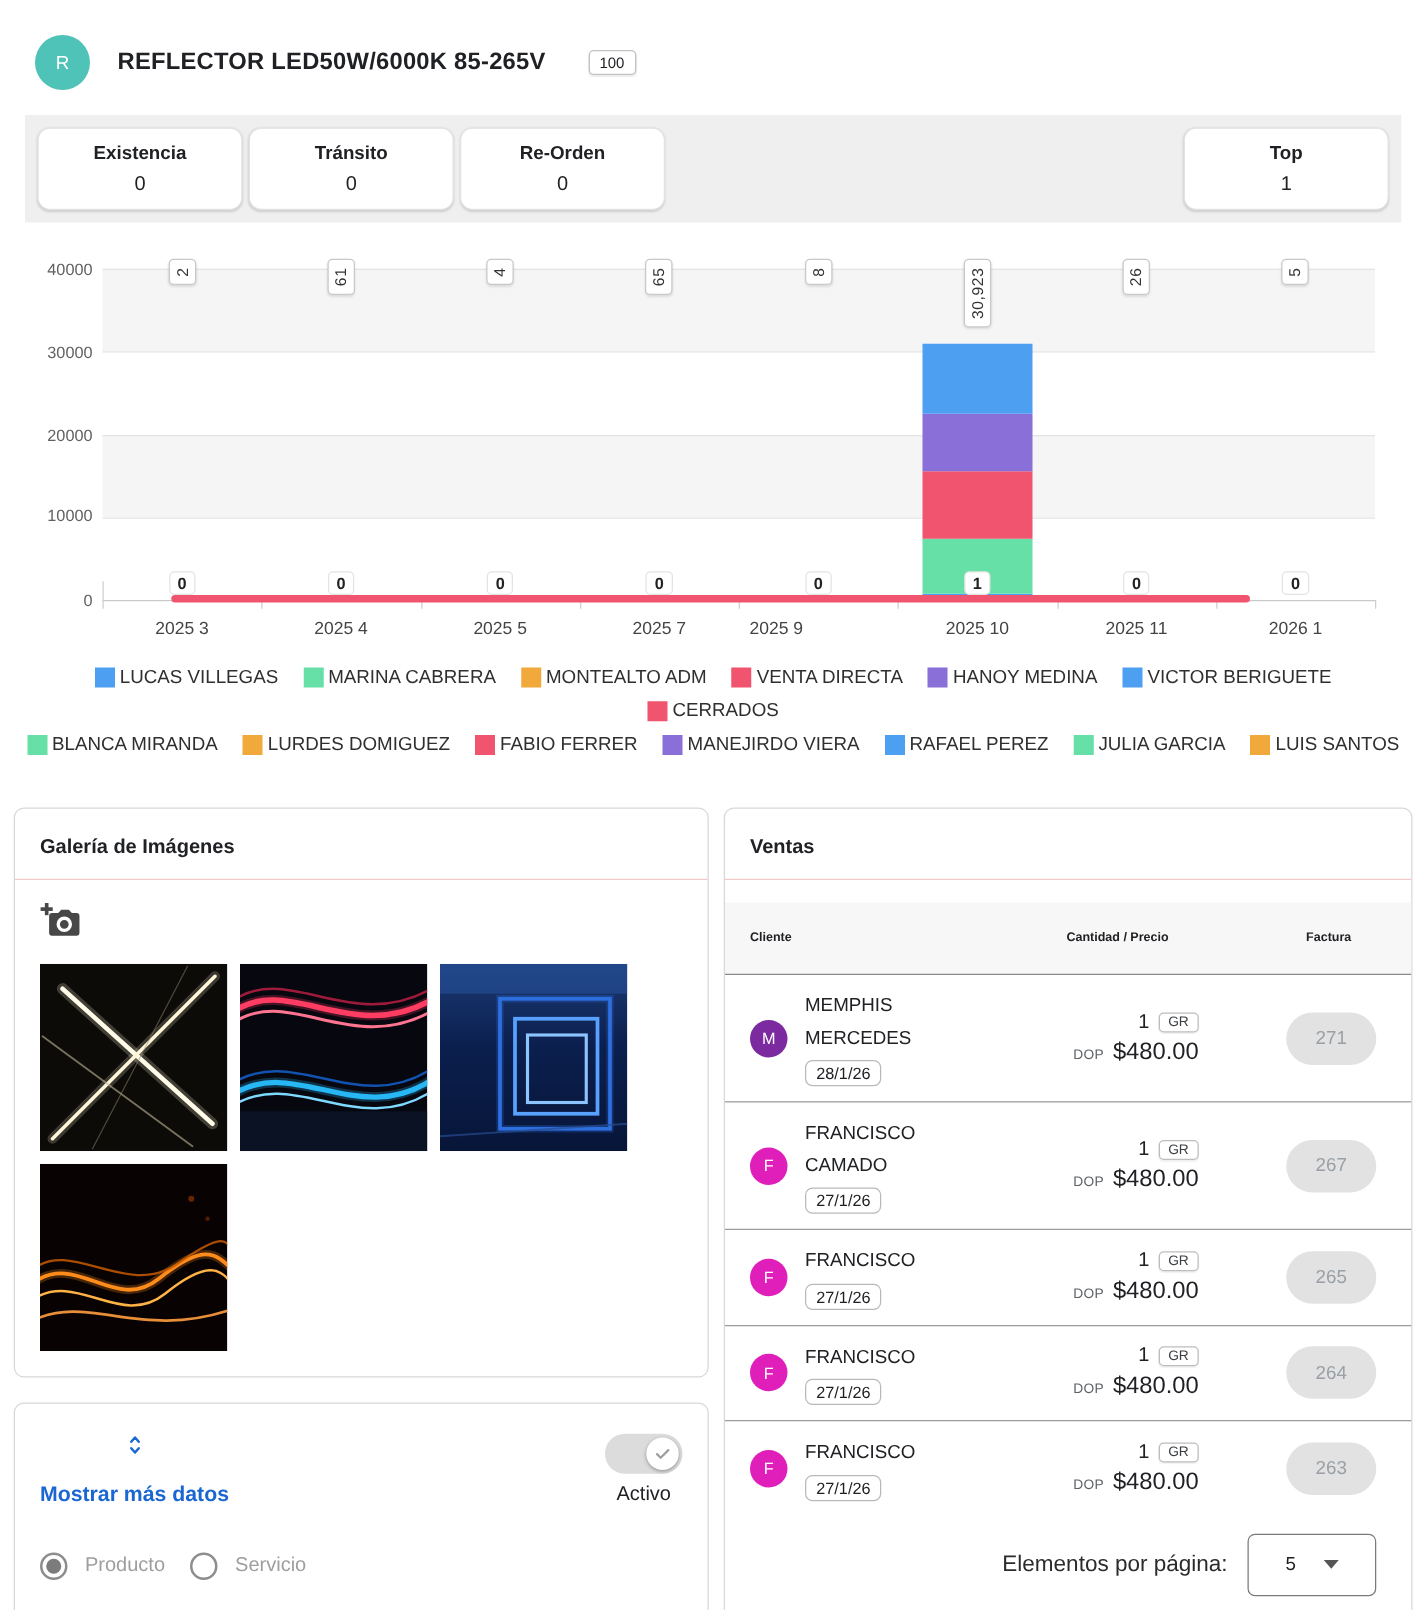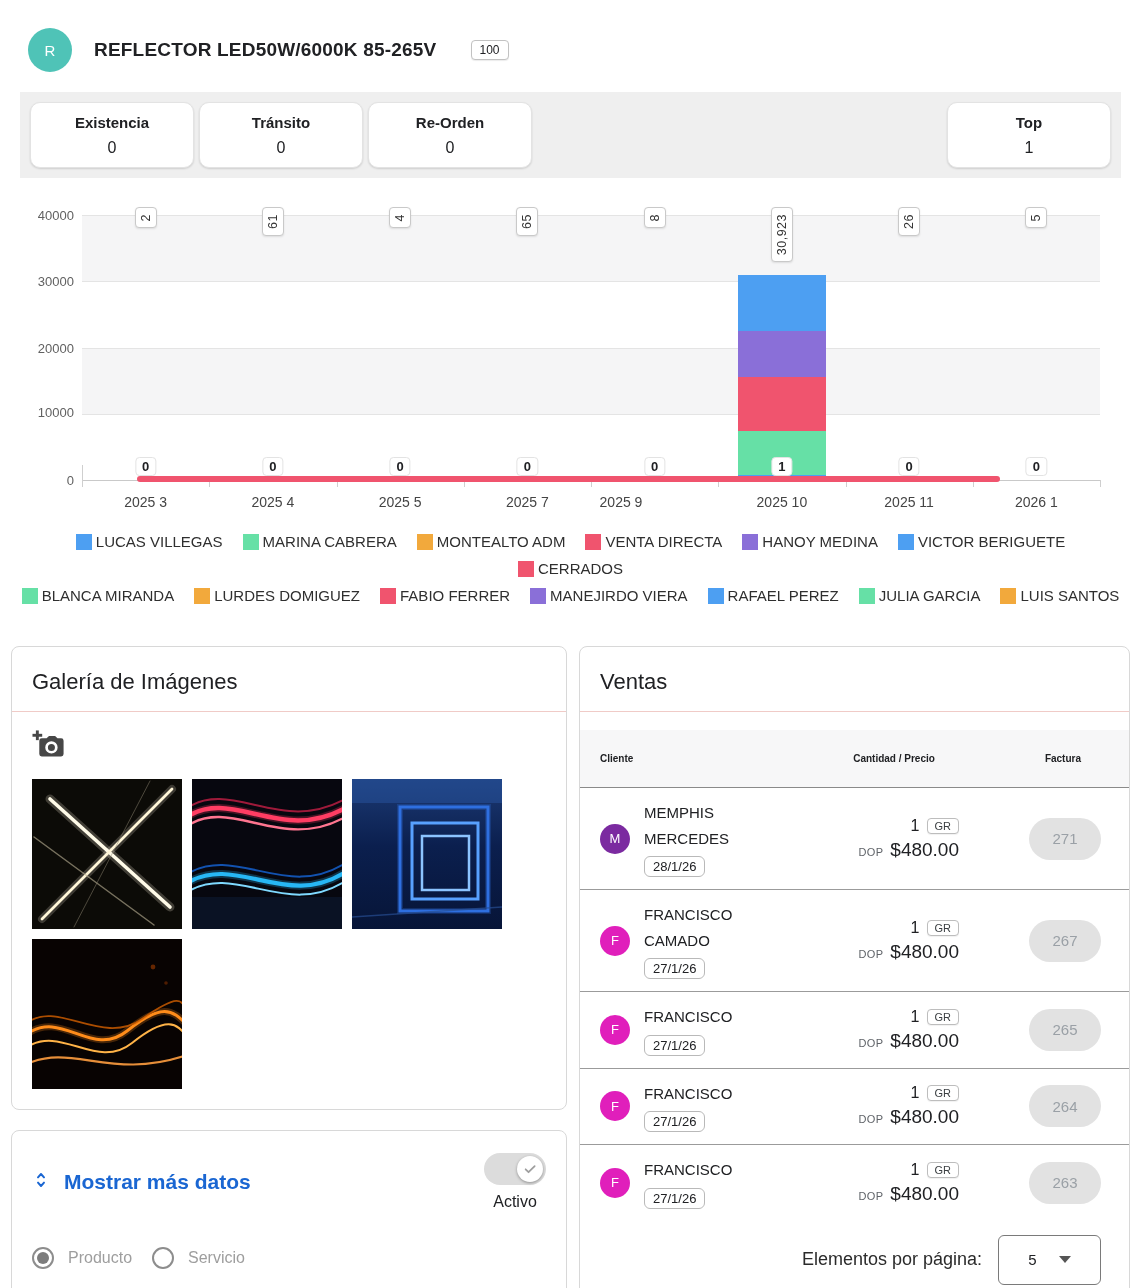--- a/index.html
+++ b/index.html
@@ -38,21 +38,21 @@
   
   #legend { margin:8px auto 0; width:1120px; display:flex; flex-direction:column; gap:10px; }
   .lrow { display:flex; justify-content:center; gap:20px; }
   .litem { display:flex; align-items:center; gap:4px; font-size:15px; color:#2f2f2f; white-space:nowrap; }
   .lsq { width:16px; height:16px; display:inline-block; }
 
   
   .cards { display:flex; align-items:flex-start; gap:12px; padding:0 11px; margin-top:42px; }
   .lcol { width:556px; display:flex; flex-direction:column; gap:20px; }
   .card { background:#fff; border:1px solid #d8d8d8; border-radius:8px; }
-  .card-title { font-size:22px; font-weight:400; padding:22px 20px 16px; }
+  .card-title { font-size:16px; font-weight:700; padding:22px 20px 16px; }
   .card-div { border-bottom:1px solid #f0cbc7; }
 
   
   .gal-body { padding:16px 20px 20px; }
   .addphoto { background:none; border:none; cursor:pointer; padding:0; margin:2px 0 16px; }
   .gimgs { display:flex; flex-wrap:wrap; gap:10px; }
   .gimg { width:150px; height:150px; overflow:hidden; cursor:pointer; }
   .gimg svg { display:block; }
 
   
@@ -86,22 +86,22 @@
   .psel { width:103px; height:50px; border:1px solid #7a7a7a; border-radius:6px; background:#fff;
     display:flex; align-items:center; justify-content:center; gap:22px; cursor:pointer; }
   .psel .pval { font-size:15px; }
   .caret { width:0; height:0; border-left:6px solid transparent; border-right:6px solid transparent;
     border-top:7px solid #555; }
   .pag2 { display:flex; justify-content:flex-end; align-items:center; padding:22px 30px 0; gap:0; }
 
   
   .bcard { padding:22px 20px; height:300px; }
   .brow1 { display:flex; align-items:center; }
-  .morelink { display:flex; align-items:center; gap:14px; color:#1a66d2; font-size:21px;
-    font-weight:700; background:none; border:none; cursor:pointer; font-family:inherit; }
+  .morelink { display:flex; align-items:center; gap:14px; color:#1a66d2; font-size:17px;
+    font-weight:700; background:none; border:none; cursor:pointer; font-family:inherit;flex-direction:column; }
   .togglewrap { margin-left:auto; display:flex; align-items:center; gap:8px;flex-direction:column; }
   .switch { width:62px; height:32px; border-radius:16px; background:#dcdcdc; position:relative;
     border:none; cursor:pointer; }
   .knob { position:absolute; right:3px; top:3px; width:26px; height:26px; border-radius:50%;
     background:#fff; box-shadow:0 1px 3px rgba(0,0,0,.35); display:flex; align-items:center; justify-content:center; }
   .tlabel { font-size:16px; }
   .brow2 { margin-top:36px; display:flex; align-items:center; gap:20px; }
   .radio-opt { display:flex; align-items:center; gap:14px; background:none; border:none;
     cursor:pointer; font-family:inherit; }
   .rcircle { width:22px; height:22px; border-radius:50%; border:2px solid #8d8d8d; position:relative; flex:none; }

